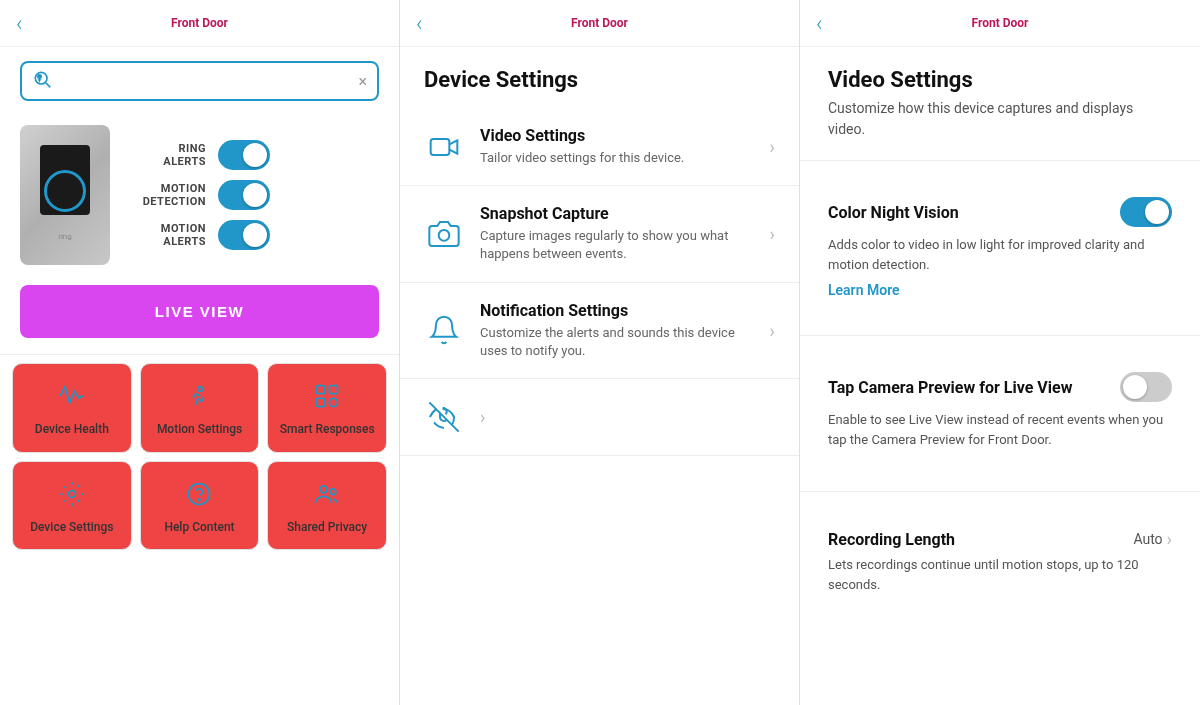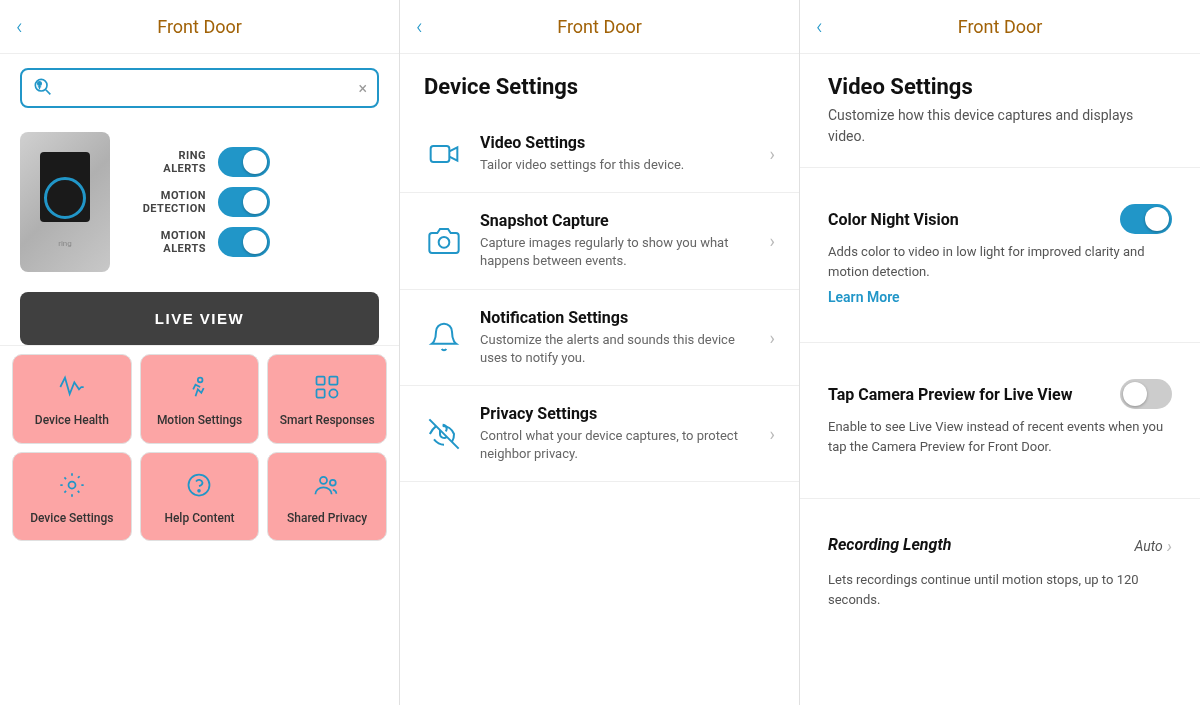--- a/index.html
+++ b/index.html
@@ -36,23 +36,23 @@
     }
     .panel-header .back-btn {
       position: absolute;
       left: 16px;
       color: #2196c8;
       font-size: 22px;
       cursor: pointer;
       font-weight: 300;
     }
     .panel-header .title {
-      font-size: 18px;
-      font-weight: 400;
-      color: #a16207;
+      font-size: 12px;
+      font-weight: 700;
+      color: #be185d;
     }
 
     
     .search-bar {
       margin: 14px 20px;
       display: flex;
       align-items: center;
       border: 2px solid #2196c8;
       border-radius: 8px;
       padding: 6px 10px;
@@ -159,22 +159,22 @@
       right: 3px;
       width: 24px;
       height: 24px;
       background: #fff;
       border-radius: 50%;
       box-shadow: 0 1px 3px rgba(0,0,0,0.3);
     }
 
     
     .live-view-btn {
-      margin: 4px 20px 0;
-      background: #404040;
+      margin: 4px 20px 16px;
+      background: #d946ef;
       color: #fff;
       border: none;
       border-radius: 8px;
       padding: 18px;
       font-size: 15px;
       font-weight: 700;
       letter-spacing: 1.5px;
       cursor: pointer;
       width: calc(100% - 40px);
     }
@@ -182,21 +182,21 @@
     
     .grid-section {
       border-top: 1px solid #eee;
       padding: 8px 12px;
       display: grid;
       grid-template-columns: repeat(3, 1fr);
       gap: 8px;
       overflow-y: auto;
     }
     .grid-item {
-      background: #fca5a5;
+      background: #ef4444;
       border: 1px solid #e0e0e0;
       border-radius: 10px;
       padding: 14px 8px;
       display: flex;
       flex-direction: column;
       align-items: center;
       gap: 8px;
       cursor: pointer;
     }
     .grid-item .icon-circle {
@@ -367,23 +367,22 @@
       left: 3px;
       width: 24px;
       height: 24px;
       background: #fff;
       border-radius: 50%;
       box-shadow: 0 1px 3px rgba(0,0,0,0.3);
     }
 
     .recording-row {
       display: flex;
-      align-items: flex-start;
+      align-items: flex-end;
       justify-content: space-between;
-      font-style: italic;
     }
     .recording-value {
       display: flex;
       align-items: center;
       gap: 4px;
       color: #555;
       font-size: 14px;
     }
   </style>
 </head>
@@ -556,24 +555,20 @@
       <div class="settings-item-icon">
         <svg viewBox="0 0 24 24">
             <line x1="1" y1="1" x2="23" y2="23"></line>
             <path d="M9 9v3a3 3 0 0 0 5.12 2.12"></path>
             <path d="M11 5a3 3 0 0 1 2.24 5"></path>
             <path d="M6.11 6.11a16 16 0 0 0-4.7 5.89"></path>
             <path d="M12 20c-3 0-5.5-1.5-7.5-4"></path>
             <path d="M17.94 17.94A10.07 10.07 0 0 0 19.5 12c-1.5-3.7-5-6-8.5-6"></path>
           </svg>
       </div>
-      <div class="settings-item-text">
-        <div class="settings-item-name">Privacy Settings</div>
-        <div class="settings-item-desc">Control what your device captures, to protect neighbor privacy.</div>
-      </div>
       <span class="chevron">›</span>
     </div>
   </div>
 </div>
 
 <div class="panel panel-right">
   <div class="panel-header">
     <span class="back-btn">‹</span>
     <span class="title">Front Door</span>
   </div>
@@ -599,15 +594,15 @@
   </div>
 
   <div class="setting-row">
     <div class="recording-row">
       <span class="setting-row-name">Recording Length</span>
       <div class="recording-value">
         <span>Auto</span>
         <span style="color:#bbb; font-size:18px;">›</span>
       </div>
     </div>
-    <div class="setting-row-desc" style="margin-top:14px;">Lets recordings continue until motion stops, up to 120 seconds.</div>
+    <div class="setting-row-desc" style="margin-top:6px;">Lets recordings continue until motion stops, up to 120 seconds.</div>
   </div>
 </div>
 
 </body></html>

